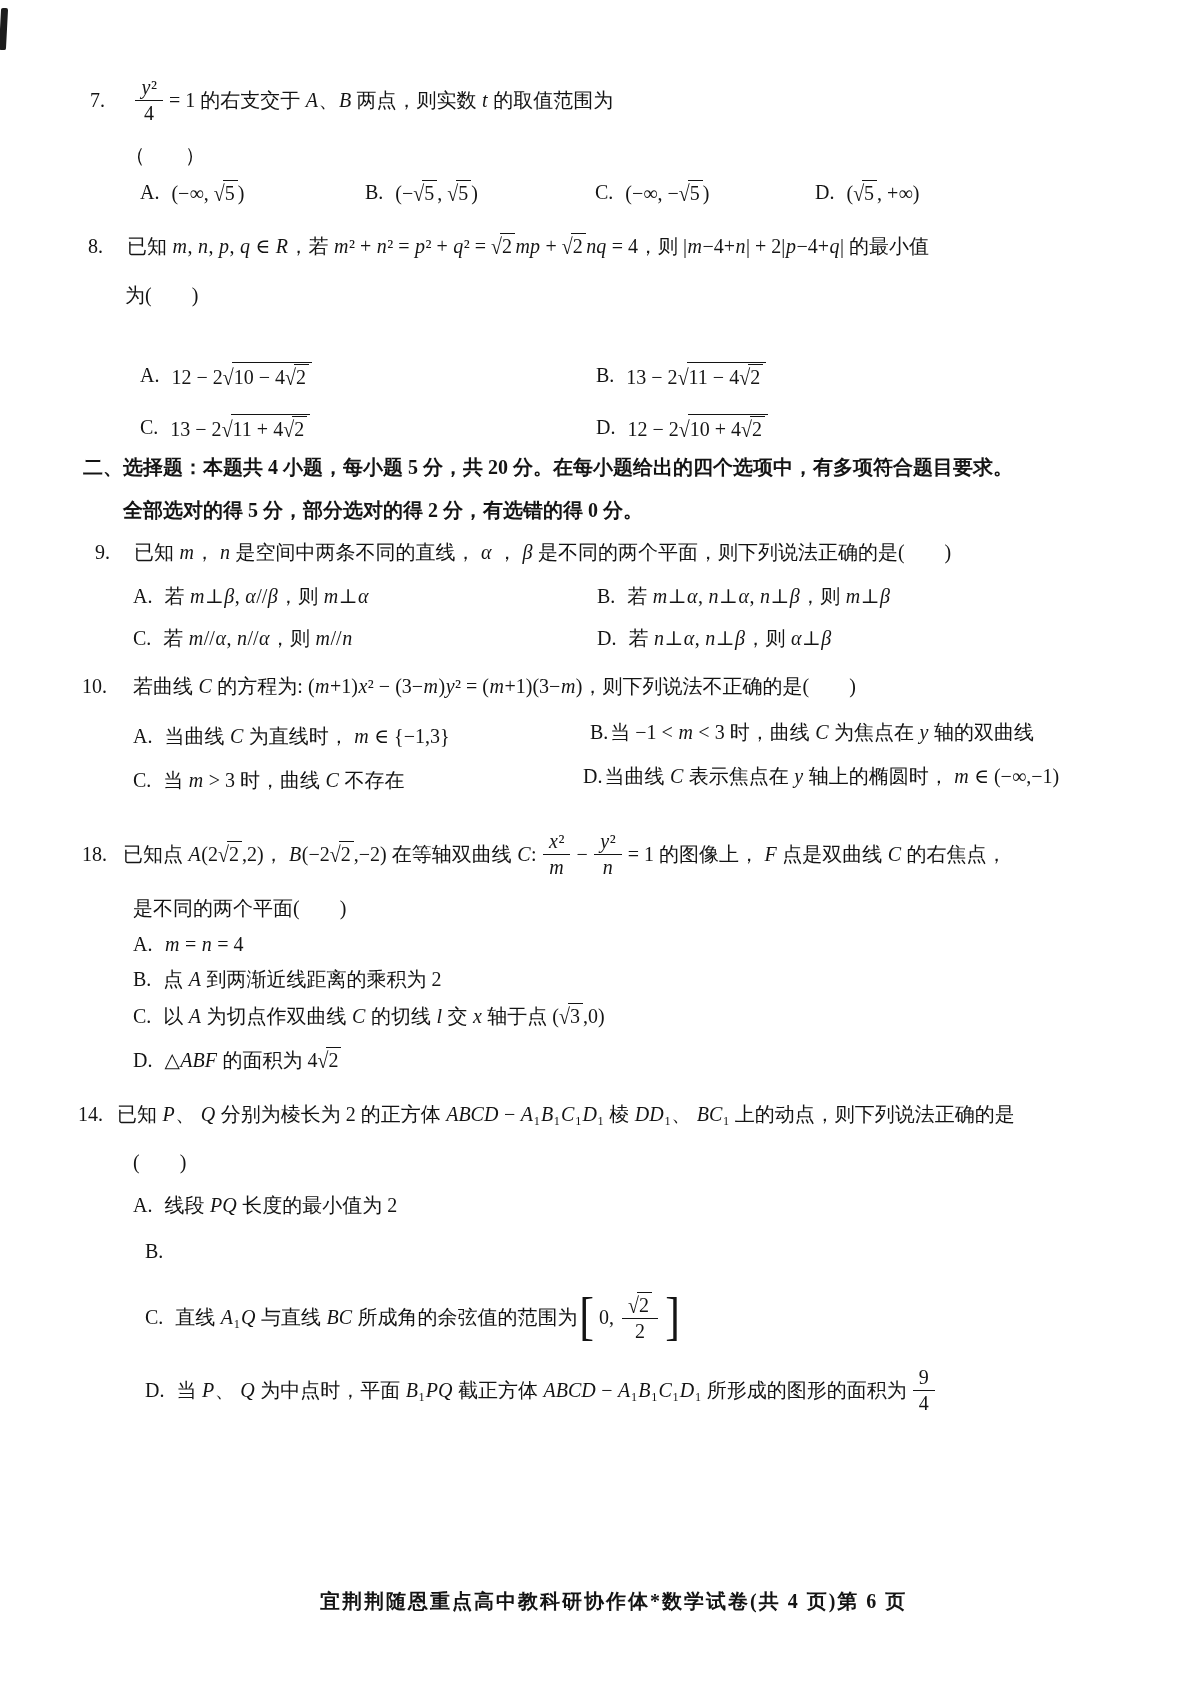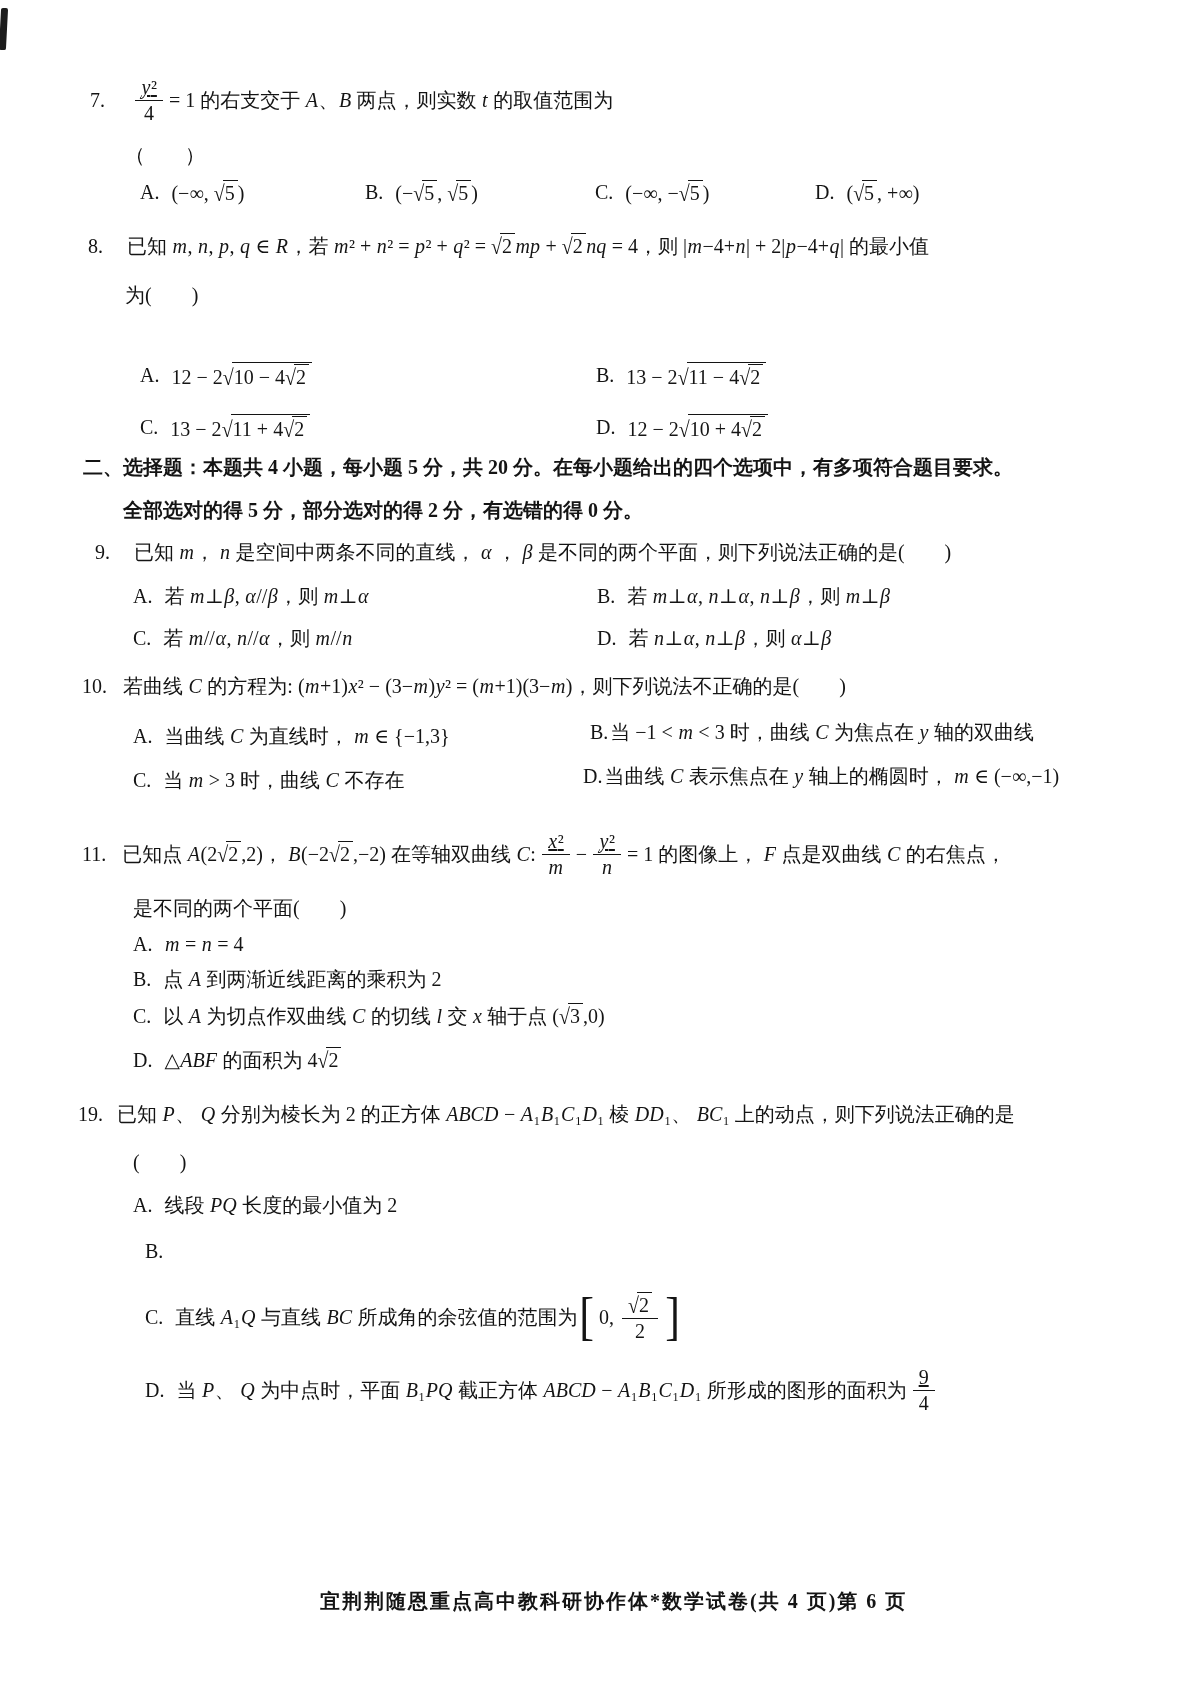--- a/index.html
+++ b/index.html
@@ -23,21 +23,21 @@
   }
   .num{margin-right:24px;}
   .lab{margin-right:12px;}
   .b7{font-weight:700;text-align:center;}
   i{font-style:italic;padding:0 .5px;}
   
   .frac{
     display:inline-flex;flex-direction:column;align-items:center;
     vertical-align:middle;margin:0 6px;line-height:1.15;text-align:center;
   }
-  .frac .fn{border-bottom:1.6px solid #141414;padding:0 6px 1px;text-decoration:underline;}
+  .frac .fn{border-bottom:1.6px solid #141414;padding:0 6px 1px;}
   .frac .fd{padding-top:1px;}
   
   .sq{white-space:nowrap;}
   .sq .rr{display:inline-block;transform:scaleY(1.12);margin-right:-2px;}
   .sq .ov{display:inline-block;border-top:1.6px solid #141414;padding:1px 3px 0 2px;}
   .bigbr{
     font-size:52px;line-height:.9;font-weight:400;
     display:inline-block;transform:scaleX(.85);
   }
   .footer{
@@ -129,42 +129,42 @@
   <div class="line" style="left:133px;top:623px">
     <span class="lab">C.</span>
     <span class="m">若 <i>m</i>//<i>α</i>, <i>n</i>//<i>α</i>，则 <i>m</i>//<i>n</i></span>
   </div>
   <div class="line" style="left:597px;top:623px">
     <span class="lab">D.</span>
     <span class="m">若 <i>n</i>⊥<i>α</i>, <i>n</i>⊥<i>β</i>，则 <i>α</i>⊥<i>β</i></span>
   </div>
 
   <div class="line" style="left:82px;top:664px;height:44px">
-    <span class="num" style="margin-right:16px">10.</span>
+    <span class="num" style="margin-right:26px">10.</span>
     <span class="m">若曲线 <i>C</i> 的方程为: (<i>m</i>+1)<i>x</i>² − (3−<i>m</i>)<i>y</i>² = (<i>m</i>+1)(3−<i>m</i>)，则下列说法不正确的是(　　)</span>
   </div>
   <div class="line" style="left:133px;top:718px;height:36px">
     <span class="lab">A.</span>
     <span class="m">当曲线 <i>C</i> 为直线时， <i>m</i> ∈ {−1,3}</span>
   </div>
   <div class="line" style="left:590px;top:714px;height:36px">
     <span class="lab" style="margin-right:2px">B.</span>
     <span class="m">当 −1 &lt; <i>m</i> &lt; 3 时，曲线 <i>C</i> 为焦点在 <i>y</i> 轴的双曲线</span>
   </div>
   <div class="line" style="left:133px;top:762px;height:36px">
     <span class="lab">C.</span>
     <span class="m">当 <i>m</i> &gt; 3 时，曲线 <i>C</i> 不存在</span>
   </div>
   <div class="line" style="left:583px;top:758px;height:36px">
     <span class="lab" style="margin-right:2px">D.</span>
     <span class="m">当曲线 <i>C</i> 表示焦点在 <i>y</i> 轴上的椭圆时， <i>m</i> ∈ (−∞,−1)</span>
   </div>
 
   <div class="line" style="left:82px;top:810px;height:88px">
-    <span class="num" style="margin-right:16px">11.</span>
+    <span class="num" style="margin-right:16px">18.</span>
     <span class="m">已知点 <i>A</i>(2<span class="sq"><span class="rr">√</span><span class="ov">2</span></span>,2)， <i>B</i>(−2<span class="sq"><span class="rr">√</span><span class="ov">2</span></span>,−2) 在等轴双曲线 <i>C</i>:</span>
     <span class="frac">
         <span class="fn m"><i>x</i>²</span>
         <span class="fd m"><i>m</i></span>
       </span>
     <span class="m">−</span>
     <span class="frac">
         <span class="fn m"><i>y</i>²</span>
         <span class="fd m"><i>n</i></span>
       </span>
@@ -184,21 +184,21 @@
   <div class="line" style="left:133px;top:996px;height:40px">
     <span class="lab">C.</span>
     <span class="m">以 <i>A</i> 为切点作双曲线 <i>C</i> 的切线 <i>l</i> 交 <i>x</i> 轴于点 (<span class="sq"><span class="rr">√</span><span class="ov">3</span></span>,0)</span>
   </div>
   <div class="line" style="left:133px;top:1042px;height:36px">
     <span class="lab">D.</span>
     <span class="m">△<i>ABF</i> 的面积为 4<span class="sq"><span class="rr">√</span><span class="ov">2</span></span></span>
   </div>
 
   <div class="line" style="left:78px;top:1099px">
-    <span class="num" style="margin-right:14px">19.</span>
+    <span class="num" style="margin-right:14px">14.</span>
     <span class="m">已知 <i>P</i>、 <i>Q</i> 分别为棱长为 2 的正方体 <i>ABCD</i> − <i>A</i>₁<i>B</i>₁<i>C</i>₁<i>D</i>₁ 棱 <i>DD</i>₁、 <i>BC</i>₁ 上的动点，则下列说法正确的是</span>
   </div>
   <div class="line" style="left:133px;top:1147px">
     <span>(　　)</span>
   </div>
   <div class="line" style="left:133px;top:1190px">
     <span class="lab">A.</span>
     <span class="m">线段 <i>PQ</i> 长度的最小值为 2</span>
   </div>
   <div class="line" style="left:145px;top:1233px;height:36px">

